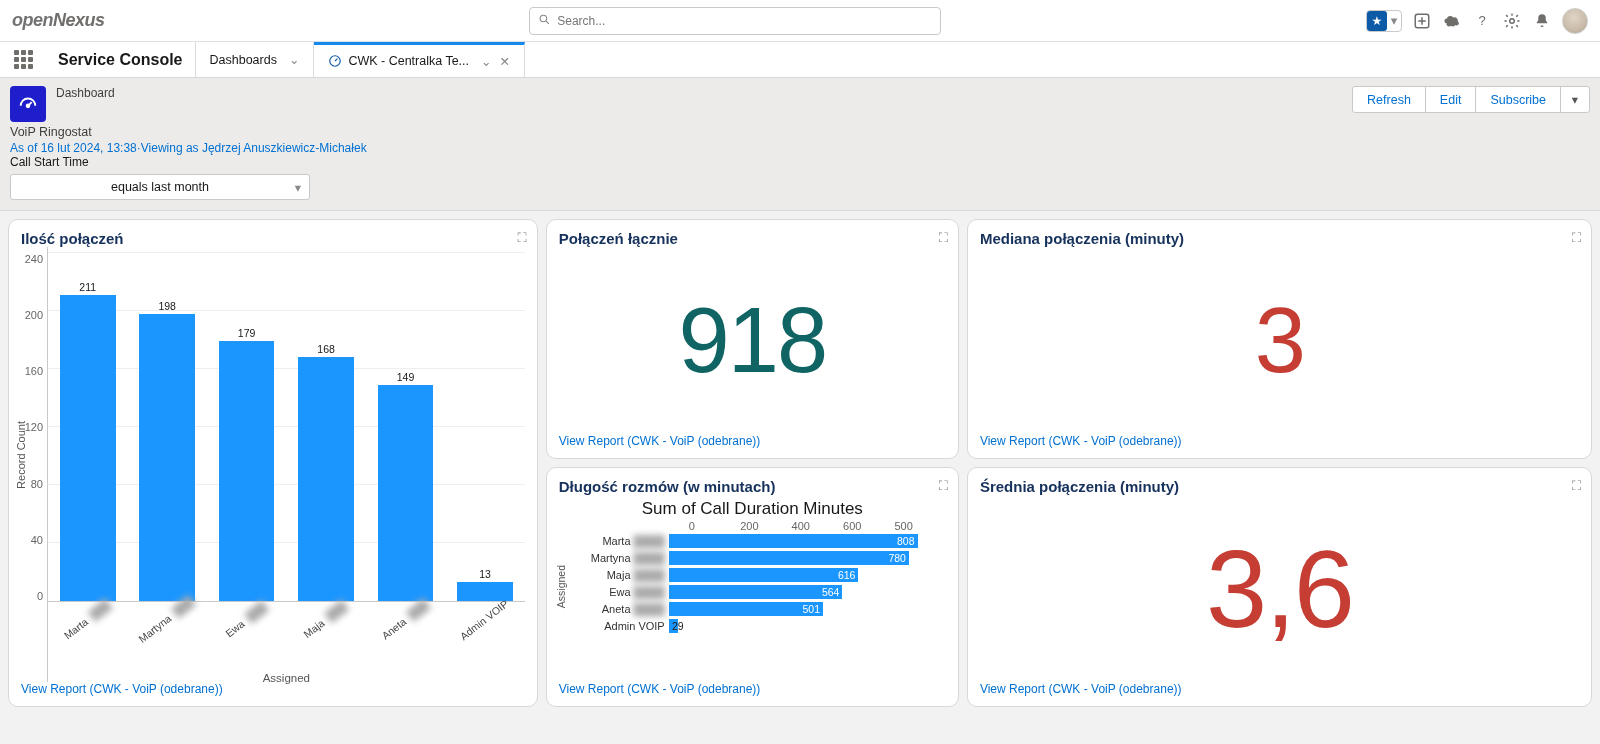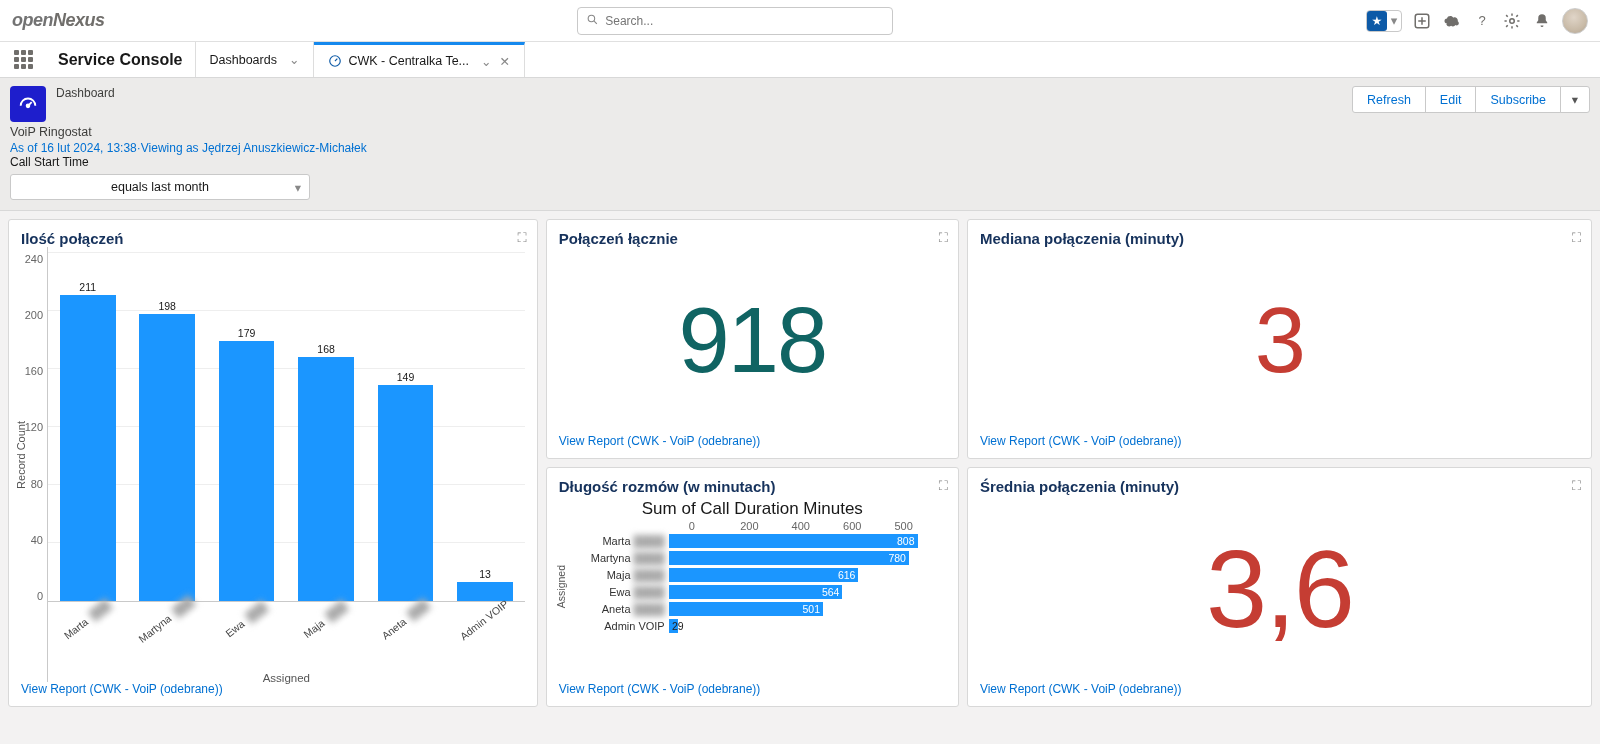--- a/index.html
+++ b/index.html
@@ -4,21 +4,21 @@
 <style>
 * { box-sizing: border-box; margin: 0; padding: 0; }
 body { font-family: -apple-system, BlinkMacSystemFont, "Segoe UI", Arial, sans-serif; background: #f3f2f2; color: #181818; font-size: 13px; }
 
 
 .global-header { display: flex; align-items: center; height: 42px; background: #fff; border-bottom: 1px solid #e0e0e0; padding: 0 12px; }
 .logo { font-weight: 700; font-size: 18px; letter-spacing: -0.5px; }
 .logo .open { color: #737373; font-style: italic; margin-top: 9px; }
 .logo .nexus { color: #706e6b; font-style: italic; }
 .search-wrap { flex: 1; display: flex; justify-content: center; }
-.search-box { width: 316px; height: 28px; border: 1px solid #c9c9c9; border-radius: 4px; display: flex; align-items: center; padding: 0 8px; color: #888; }
+.search-box { width: 412px; height: 28px; border: 1px solid #c9c9c9; border-radius: 4px; display: flex; align-items: center; padding: 0 8px; color: #888; }
 .search-box svg { width: 13px; height: 13px; margin-right: 6px; }
 .search-input { border: none; outline: none; flex: 1; font-size: 12px; }
 .global-actions { display: flex; align-items: center; gap: 10px; }
 .star-badge { background: #0d5aa7; color: #fff; border-radius: 3px; width: 20px; height: 20px; display: flex; align-items: center; justify-content: center; font-size: 12px; }
 .star-wrap { display: flex; align-items: center; border: 1px solid #c9c9c9; border-radius: 4px; }
 .star-chev { width: 14px; height: 20px; display: flex; align-items: center; justify-content: center; color: #888; }
 .gicon { width: 20px; height: 20px; color: #706e6b; cursor: pointer; display: flex; align-items: center; justify-content: center; }
 .avatar { width: 26px; height: 26px; border-radius: 50%; background: radial-gradient(circle at 45% 35%, #e0d5c8 0%, #c9bba8 60%, #b0a290 100%); border: 1px solid #ccc; }
 
 
@@ -46,21 +46,21 @@
 .ph-actions button:last-child { border-radius: 0 3px 3px 0; width: 30px; padding: 5px; color: #555; }
 .ph-actions button + button { margin-left: -1px; }
 .ph-sub { font-size: 12.5px; color: #3e3e3c; margin-top: 3px; }
 .ph-asof { font-size: 12px; color: #0070d2; margin-top: 2px; }
 .filt-label { font-size: 12px; }
 .filt-pick { margin-top: 5px; width: 300px; background: #fff; border: 1px solid #c9c9c9; border-radius: 3px; padding: 5px 10px; font-size: 12.5px; display: flex; justify-content: center; cursor: pointer; position: relative; }
 .filt-pick .chev { position: absolute; right: 8px; color: #888; }
 
 
 .grid { padding: 8px; display: grid; grid-template-columns: 1fr 0.78fr 1.18fr; grid-template-rows: 240px 240px; gap: 8px; }
-.card { background: #fff; border: 1px solid #d8d8d8; border-radius: 3px; padding: 10px 12px; position: relative; display: flex; flex-direction: column; }
+.card { background: #fff; border: 1px solid #d8d8d8; border-radius: 10px; padding: 10px 12px; position: relative; display: flex; flex-direction: column; }
 .card-title { font-size: 15px; font-weight: 700; color: #16325c; }
 .expand { position: absolute; top: 10px; right: 10px; color: #888; cursor: pointer; }
 .big-metric { flex: 1; display: flex; align-items: center; justify-content: center; font-size: 92px; font-weight: 400; letter-spacing: -2px; }
 .teal { color: #106463; }
 .red { color: #c53d33; }
 .vr-link { font-size: 12px; color: #0070d2; cursor: pointer; }
 .card-ilosc { grid-row: 1 / span 2; }
 
 
 .hbar-wrap { flex: 1; display: flex; flex-direction: column; }

